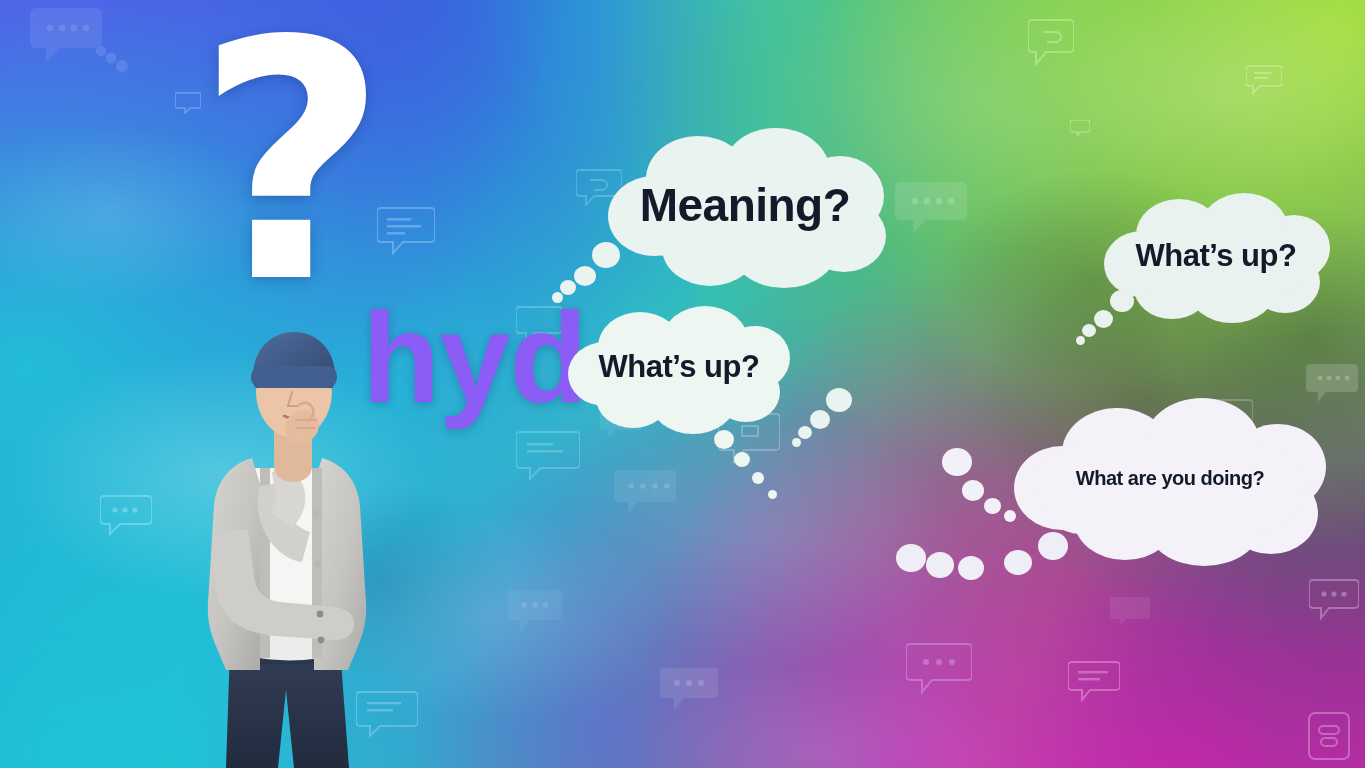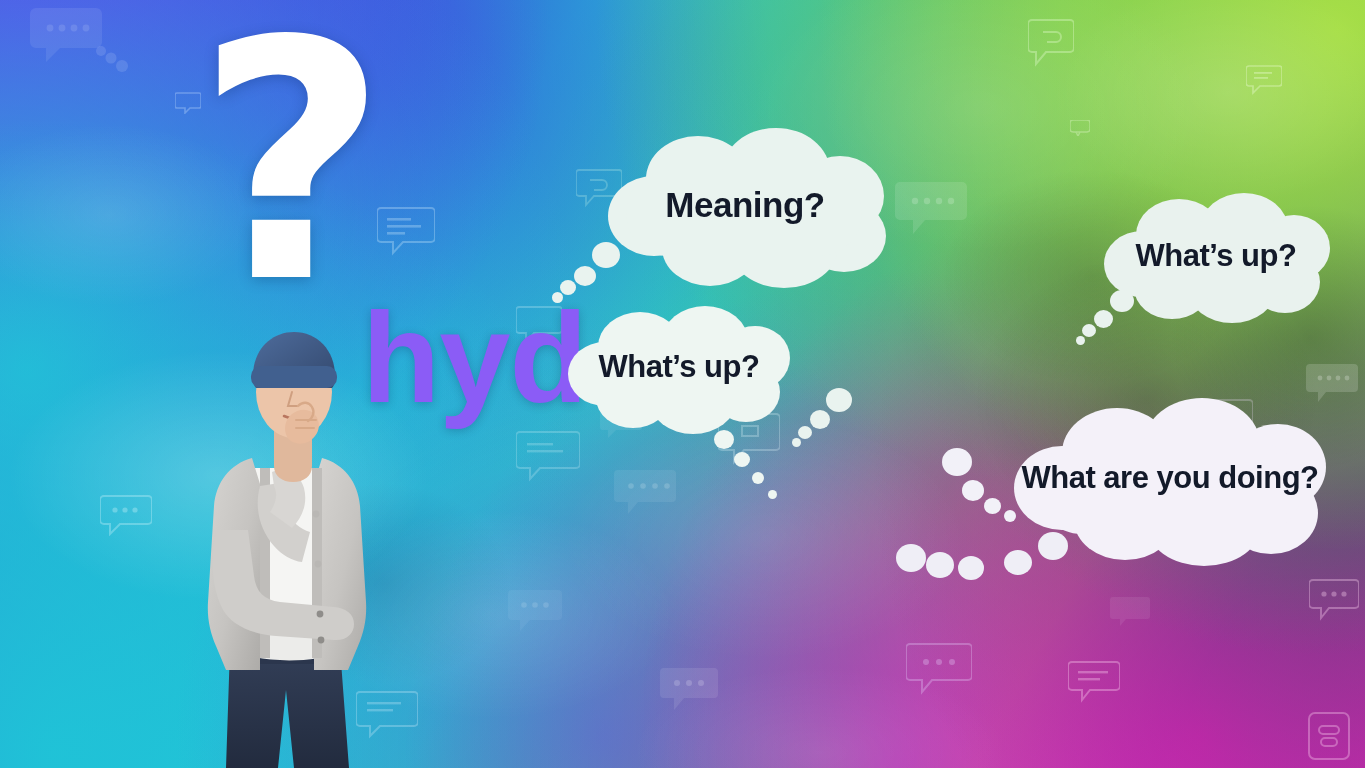--- a/index.html
+++ b/index.html
@@ -364,21 +364,21 @@
     <div class="lobes">
       <div class="lobe" style="left:8px;top:48px;width:92px;height:80px"></div>
       <div class="lobe" style="left:46px;top:8px;width:104px;height:86px"></div>
       <div class="lobe" style="left:122px;top:0px;width:108px;height:88px"></div>
       <div class="lobe" style="left:196px;top:28px;width:88px;height:80px"></div>
       <div class="lobe" style="left:202px;top:72px;width:84px;height:72px"></div>
       <div class="lobe" style="left:130px;top:78px;width:108px;height:82px"></div>
       <div class="lobe" style="left:62px;top:82px;width:96px;height:76px"></div>
       <div class="body" style="left:26px;top:42px;width:236px;height:86px"></div>
     </div>
-    <div class="txt" style="font-size:35px;padding-bottom:6px">Meaning?</div>
+    <div class="txt" style="font-size:46px;padding-bottom:6px">Meaning?</div>
   </div>
   <div class="trail" style="left:552px;top:242px;width:70px;height:62px;--bcol:#e9f3ef;">
     <i style="left:40px;top:0;width:28px;height:26px"></i>
     <i style="left:22px;top:24px;width:22px;height:20px"></i>
     <i style="left:8px;top:38px;width:16px;height:15px"></i>
     <i style="left:0px;top:50px;width:11px;height:11px"></i>
   </div>
 
   <div class="bubble" style="left:1100px;top:193px;width:232px;height:132px;--bcol:#e9f2ee;">
     <div class="lobes">
@@ -447,16 +447,16 @@
     <div class="lobes">
       <div class="lobe" style="left:4px;top:48px;width:96px;height:84px"></div>
       <div class="lobe" style="left:52px;top:10px;width:110px;height:90px"></div>
       <div class="lobe" style="left:134px;top:0px;width:116px;height:92px"></div>
       <div class="lobe" style="left:220px;top:26px;width:96px;height:86px"></div>
       <div class="lobe" style="left:214px;top:74px;width:94px;height:82px"></div>
       <div class="lobe" style="left:136px;top:84px;width:116px;height:84px"></div>
       <div class="lobe" style="left:64px;top:82px;width:102px;height:80px"></div>
       <div class="body" style="left:26px;top:44px;width:266px;height:92px"></div>
     </div>
-    <div class="txt" style="font-size:31px;padding-bottom:8px">What are you doing?</div>
+    <div class="txt" style="font-size:20px;padding-bottom:8px">What are you doing?</div>
   </div>
 
 </div>
 
 </body></html>

